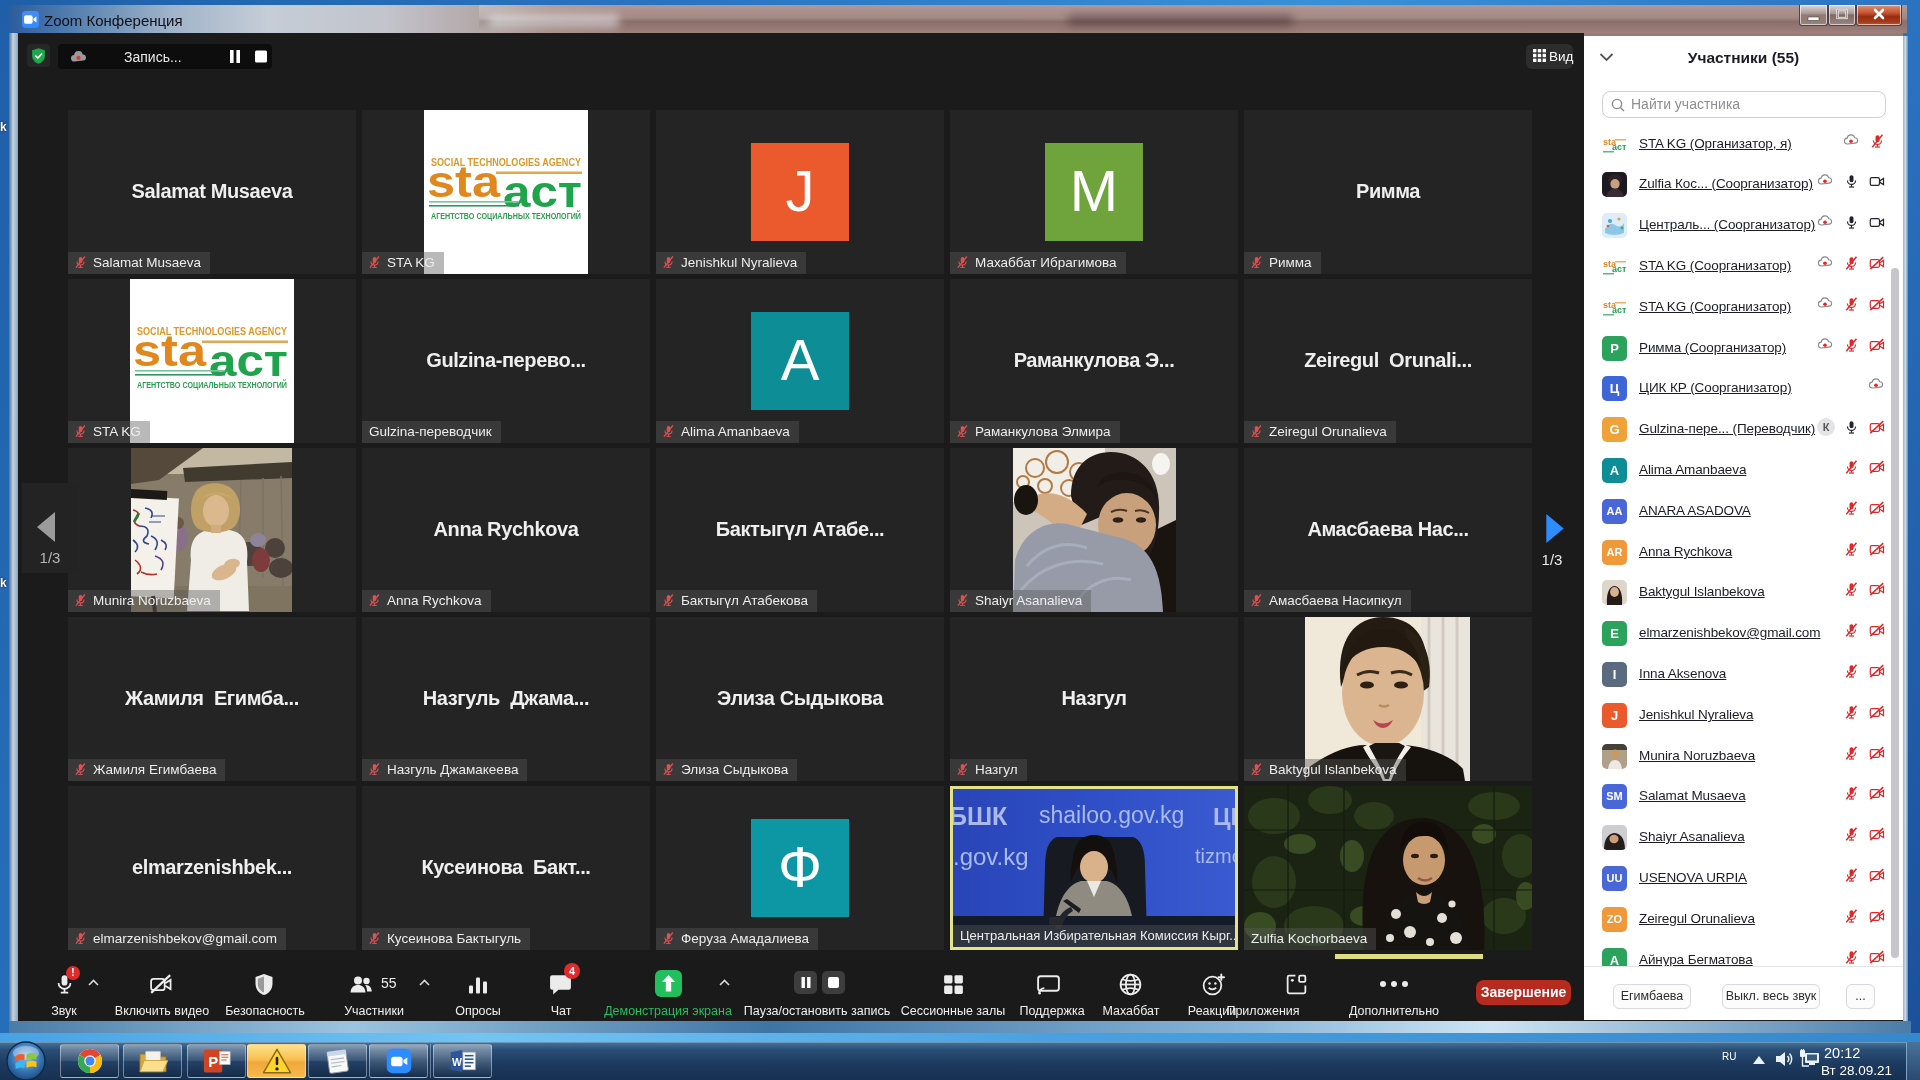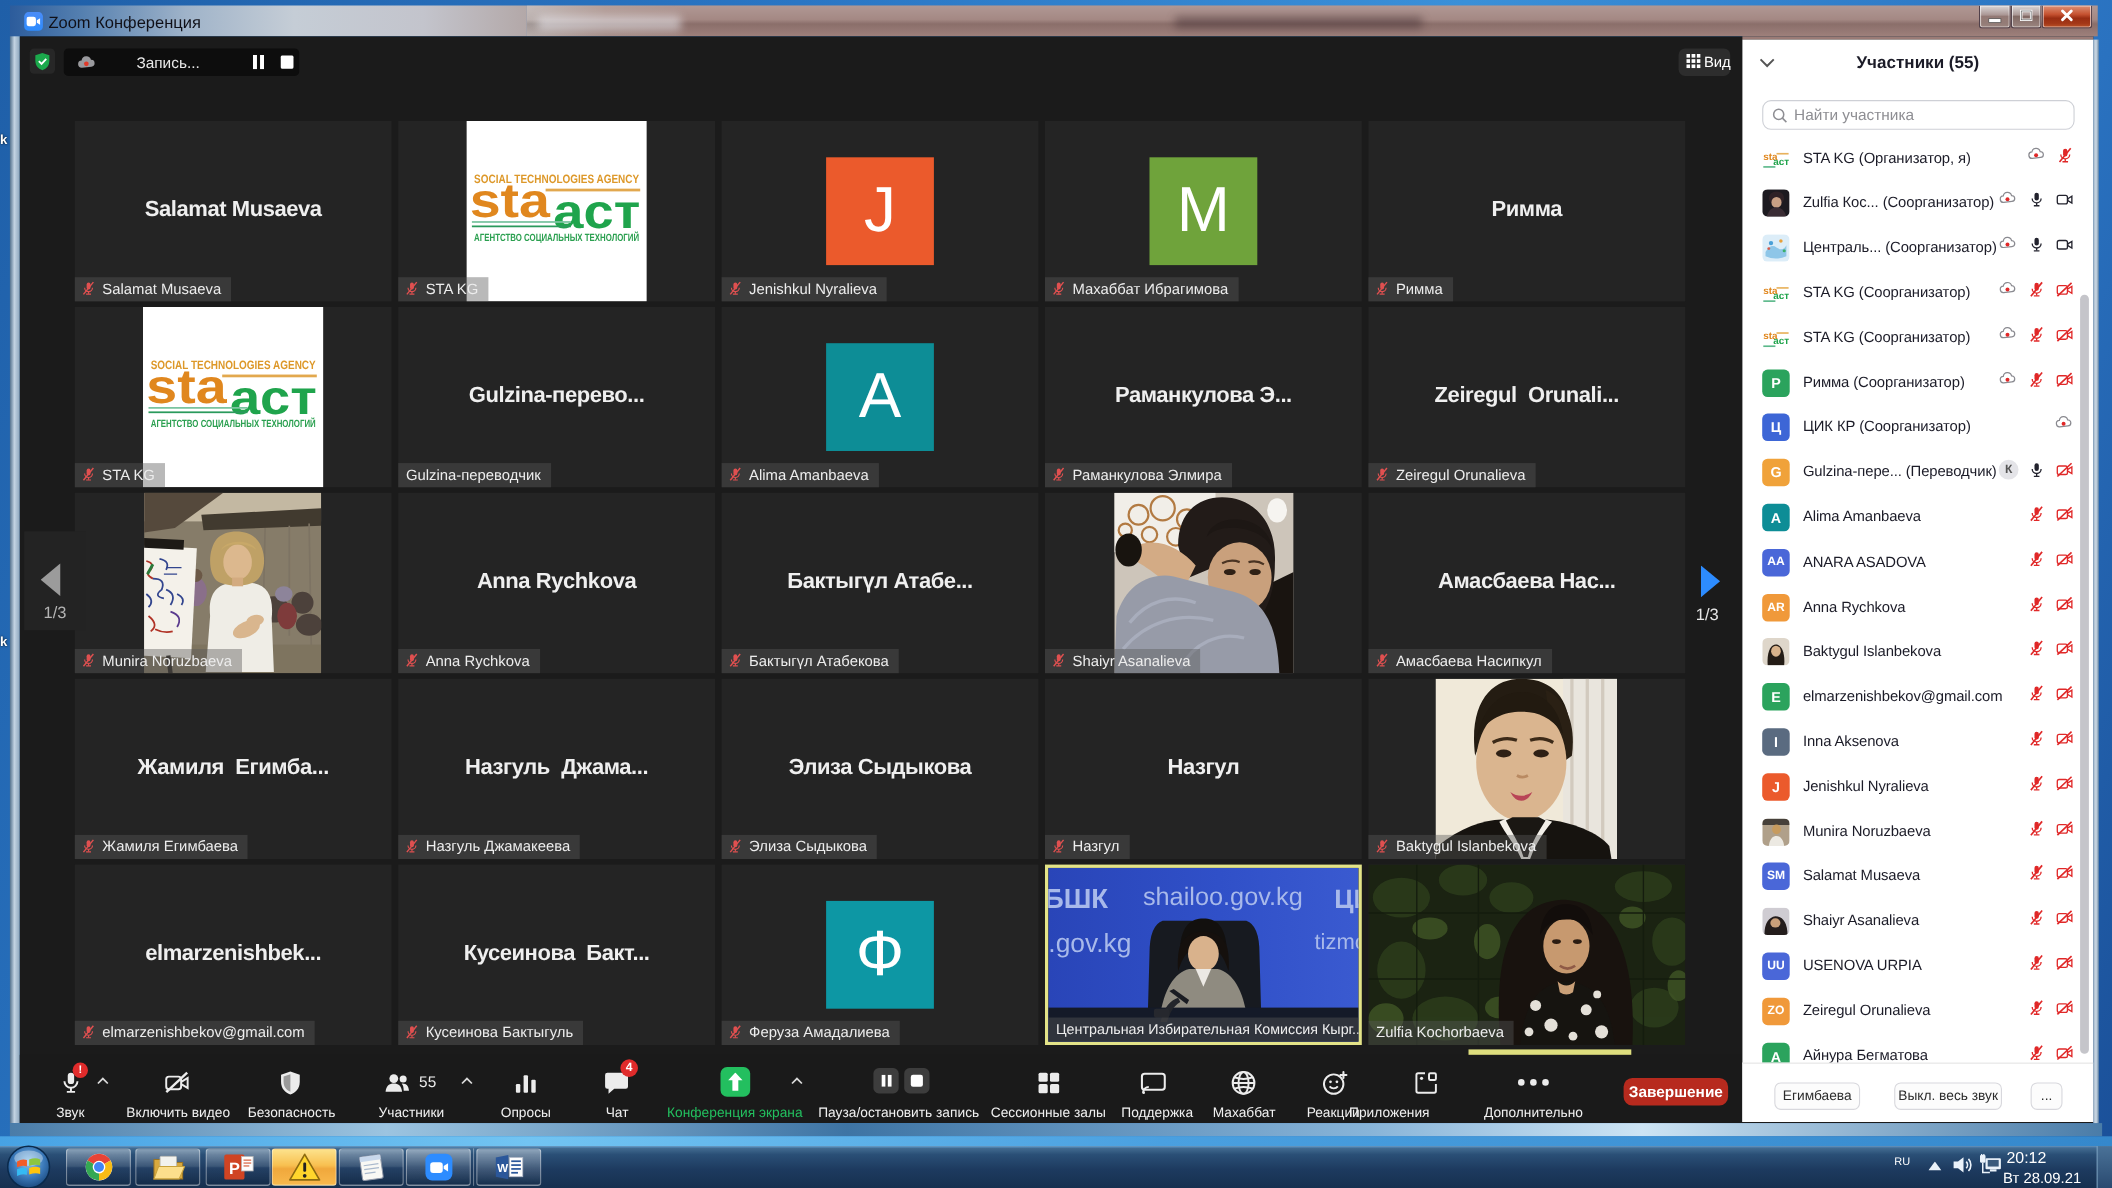--- a/index.html
+++ b/index.html
@@ -51,21 +51,21 @@
 #endbtn { left:1476px; top:980px; width:95px; height:25px; background:#b72a1e; border-radius:8px;
   color:#fff; font-size:14px; font-weight:bold; text-align:center; line-height:25px; }
 #panel { left:1584px; top:36px; width:319px; height:984px; background:#fff; }
 #phead { left:1584px; top:49px; width:319px; text-align:center; font-size:15.5px; font-weight:bold; color:#1c1c28; }
 #pchev { left:20px; top:16px; }
 #psearch { left:1602px; top:91px; width:284px; height:27px; border:1px solid #ced0d6; border-radius:8px;
   font-size:14px; color:#8e8e93; line-height:25px; padding-left:28px; }
 .prow { position:absolute; left:1602px; width:284px; height:41px; }
 .pavat { position:absolute; left:0; top:8px; width:25px; height:25px; border-radius:5px; overflow:hidden;
   color:#fff; font-size:13px; font-weight:bold; text-align:center; line-height:25px; }
-.pname { position:absolute; left:37px; top:12px; font-size:13.5px; letter-spacing:-.1px; color:#1c1c28; white-space:nowrap; }
+.pname { position:absolute; left:37px; top:12px; font-size:13.5px; letter-spacing:-.1px; color:#1c1c28; white-space:nowrap;text-decoration:underline; }
 .picons { position:absolute; right:0px; top:9px; display:flex; gap:8px; align-items:center; }
 #pfoot { left:1584px; top:966px; width:319px; height:54px; border-top:1px solid #e4e4e4; background:#fff; }
 .fbtn { position:absolute; height:25px; border:1px solid #d8d8dd; background:#fcfcfc; border-radius:6px; white-space:nowrap;
   font-size:12.5px; color:#2c2c2c; text-align:center; line-height:23px; }
 #pscroll { left:1891px; top:268px; width:8px; height:690px; background:#c5c5ca; border-radius:4px; }
 #deskband { left:0; top:1033px; width:1920px; height:9px;
   background:linear-gradient(90deg,#47a2e4,#72c4f2 25%,#4aa0e0 55%,#3588cc 100%); }
 #taskbar { left:0; top:1042px; width:1920px; height:38px;
   background:linear-gradient(180deg,#456f94 0%,#2a4f76 18%,#1d3a5f 55%,#16304f 100%);
   border-top:1px solid #6d95b5; }
@@ -585,21 +585,21 @@
   <div class="abs" style="left:564px;top:963px;width:16px;height:16px;border-radius:8px;background:#e02b2b;color:#fff;font-size:11px;font-weight:bold;text-align:center;line-height:16px">4</div>
   <div class="tblabel" style="left:561px;transform:translateX(-50%)">Чат</div>
 
   <div class="abs" style="left:655px;top:970px;width:27px;height:27px;background:#23bf5f;border-radius:6px"></div>
   <svg class="abs" style="left:661px;top:975px" width="15" height="17" viewBox="0 0 15 17">
         <path d="M7.5 0 L14 7 H10.2 V16.5 H4.8 V7 H1 Z" fill="#fff"></path>
       </svg>
   <svg class="abs" style="left:719px;top:979px" width="11" height="7" viewBox="0 0 11 7">
         <path d="M1 6 L5.5 1.5 L10 6" stroke="#d8d8d8" stroke-width="1.6" fill="none"></path>
       </svg>
-  <div class="tblabel" style="left:668px;transform:translateX(-50%);color:#23bf5f">Конференция экрана</div>
+  <div class="tblabel" style="left:668px;transform:translateX(-50%);color:#23bf5f">Демонстрация экрана</div>
 
   <div class="abs" style="left:794px;top:971px;width:23px;height:23px;background:#3d3d3d;border-radius:5px"></div>
   <svg class="abs" style="left:801px;top:977px" width="10" height="11" viewBox="0 0 10 11">
         <rect x="0.5" y="0" width="3.4" height="11" fill="#fff"></rect>
         <rect x="6.1" y="0" width="3.4" height="11" fill="#fff"></rect>
       </svg>
   <div class="abs" style="left:822px;top:971px;width:23px;height:23px;background:#3d3d3d;border-radius:5px"></div>
   <div class="abs" style="left:828px;top:977px;width:11px;height:11px;background:#fff;border-radius:2px"></div>
   <div class="tblabel" style="left:817px;transform:translateX(-50%)">Пауза/остановить запись</div>
 

